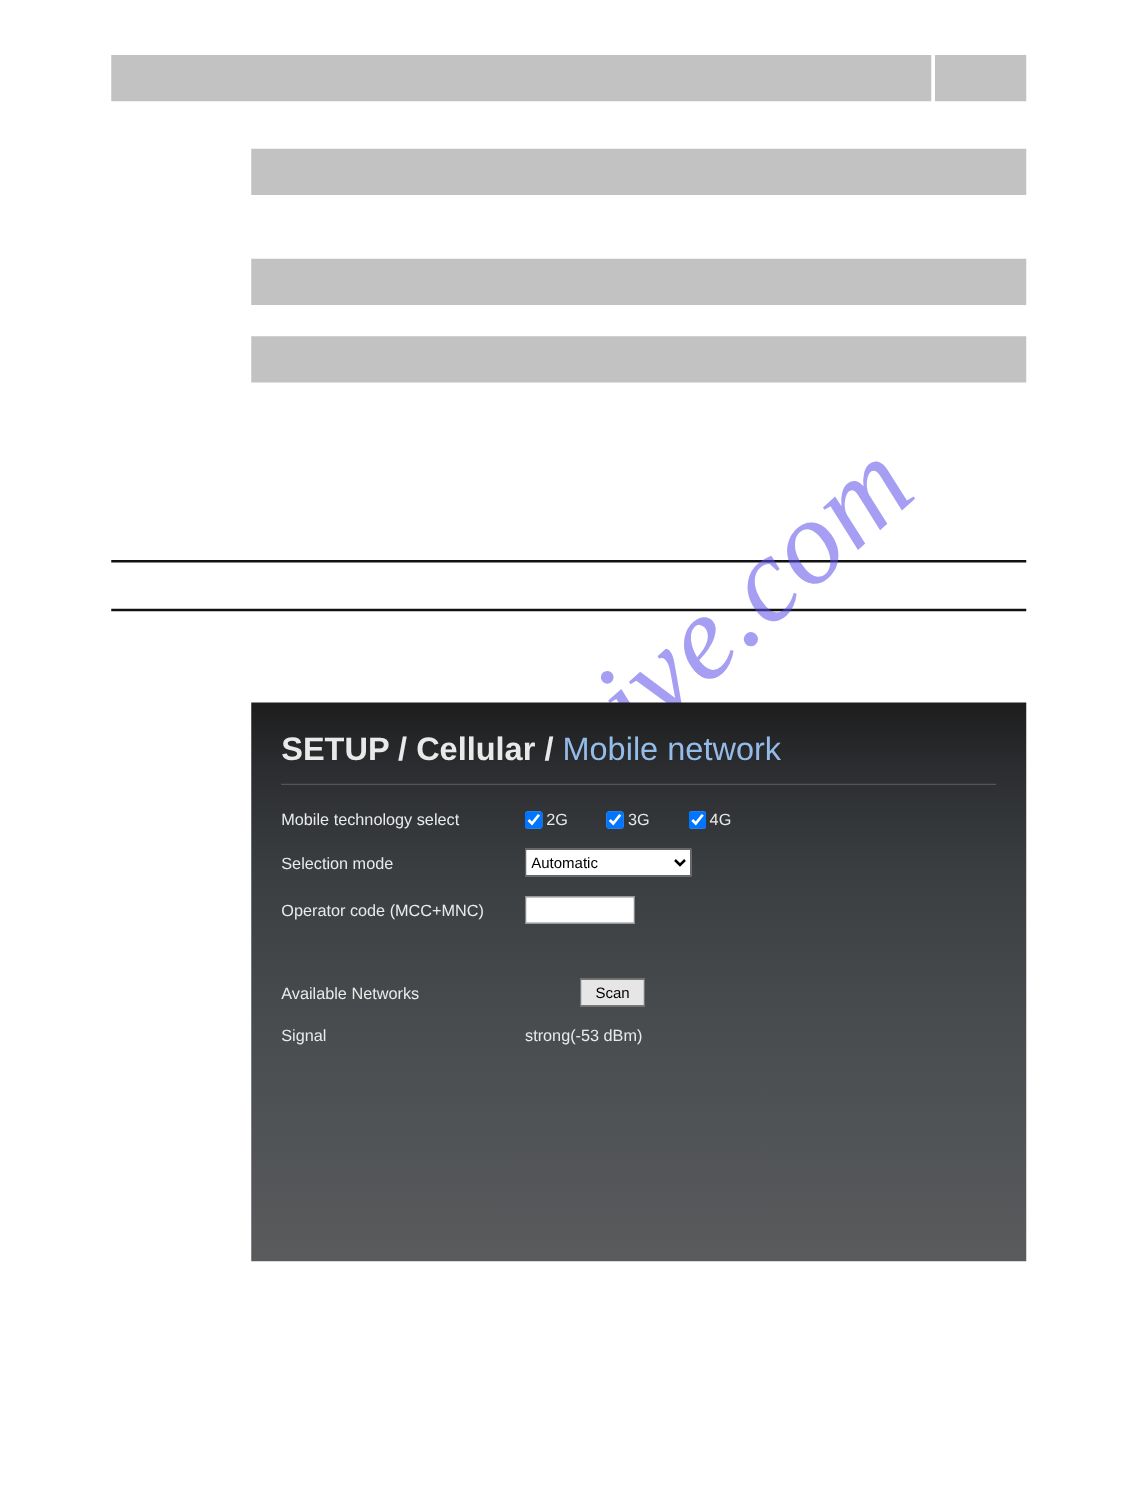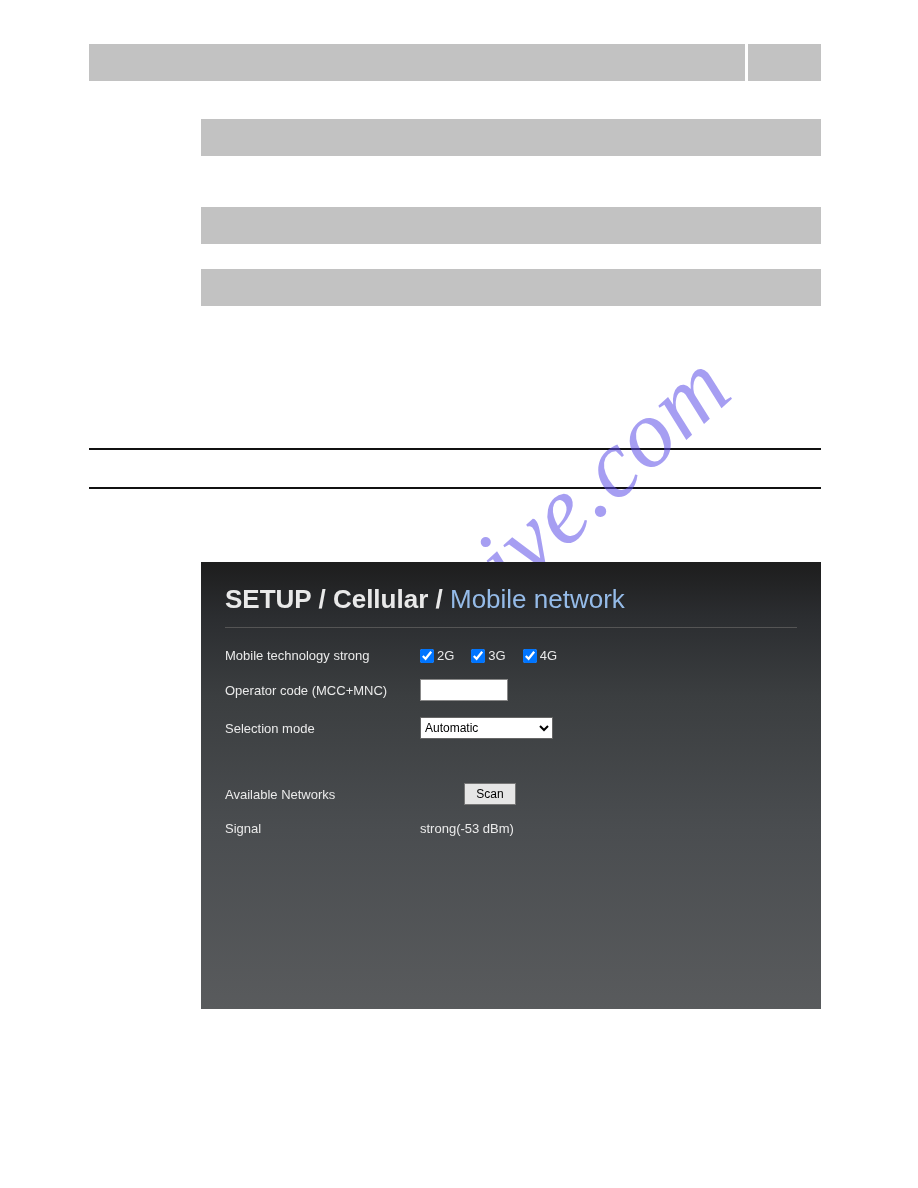--- a/index.html
+++ b/index.html
@@ -47,21 +47,21 @@
     font-weight: bold;
     border-bottom: 1px solid #555;
     padding-bottom: 12px;
     margin-bottom: 20px;
   }
   .panel-title .crumb { color: #e9e9e9; }
   .panel-title .active { color: #95bbe8; font-weight: normal; }
 
   .form-row { display: flex; align-items: center; margin-bottom: 16px; font-size: 13px; }
   .form-row .label { width: 195px; color: #eaeaea; }
-  .form-row .control { display: flex; align-items: center; gap: 11px; }
+  .form-row .control { display: flex; align-items: center; gap: 25px; }
 
   .cbwrap { display: inline-flex; align-items: center; gap: 3px; margin-right: 6px; }
   .cbwrap input { width: 14px; height: 14px; }
 
   select.sel {
     width: 133px; height: 22px;
     background: #fff; border: 1px solid #666;
     font-size: 12px;
   }
   input.txt {
@@ -100,50 +100,50 @@
   <div class="panel">
     <div class="panel-title">
       <span class="crumb">SETUP</span>
       <span class="crumb"> / </span>
       <span class="crumb">Cellular</span>
       <span class="crumb"> / </span>
       <span class="active">Mobile network</span>
     </div>
 
     <div class="form-row">
-      <div class="label">Mobile technology strong</div>
+      <div class="label">Mobile technology select</div>
       <div class="control">
         <label class="cbwrap">
           <input type="checkbox" checked="" style="">
           <span>2G</span>
         </label>
         <label class="cbwrap">
           <input type="checkbox" checked="" style="">
           <span>3G</span>
         </label>
         <label class="cbwrap">
           <input type="checkbox" checked="" style="">
           <span>4G</span>
         </label>
       </div>
     </div>
 
     <div class="form-row">
-      <div class="label">Operator code (MCC+MNC)</div>
-      <div class="control">
-        <input class="txt" type="text" value="" style="">
-      </div>
-    </div>
-
-    <div class="form-row">
       <div class="label">Selection mode</div>
       <div class="control">
         <select class="sel">
           <option selected="">Automatic</option>
         </select>
+      </div>
+    </div>
+
+    <div class="form-row">
+      <div class="label">Operator code (MCC+MNC)</div>
+      <div class="control">
+        <input class="txt" type="text" value="" style="">
       </div>
     </div>
 
     <div class="gap"></div>
 
     <div class="form-row">
       <div class="label">Available Networks</div>
       <div class="control">
         <button class="scan">Scan</button>
       </div>

